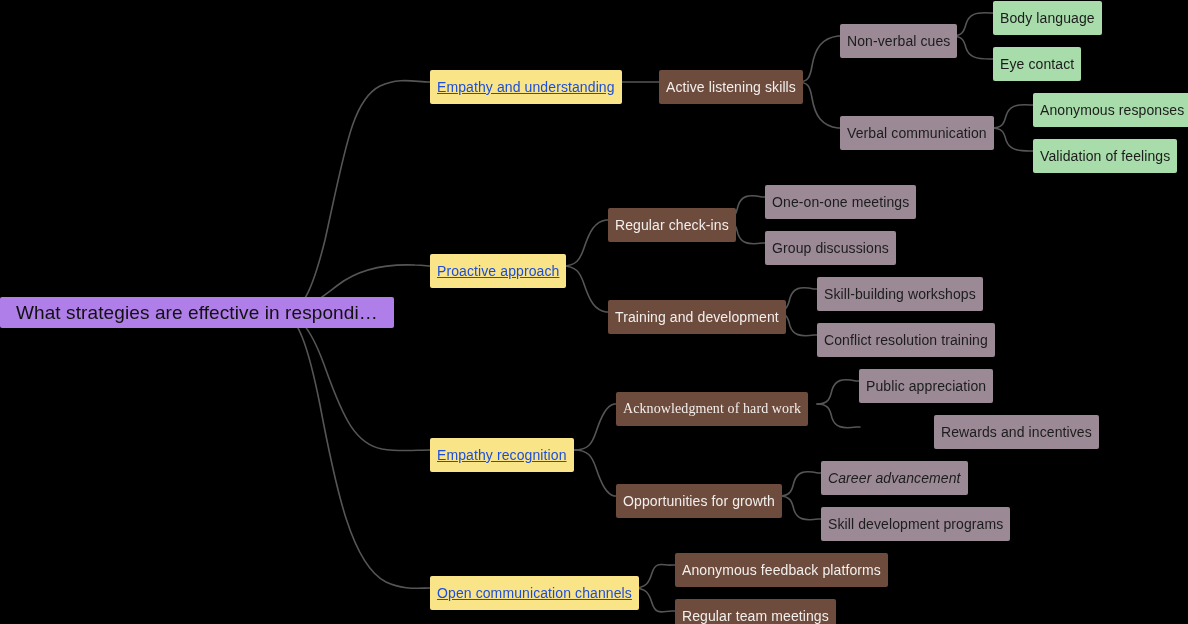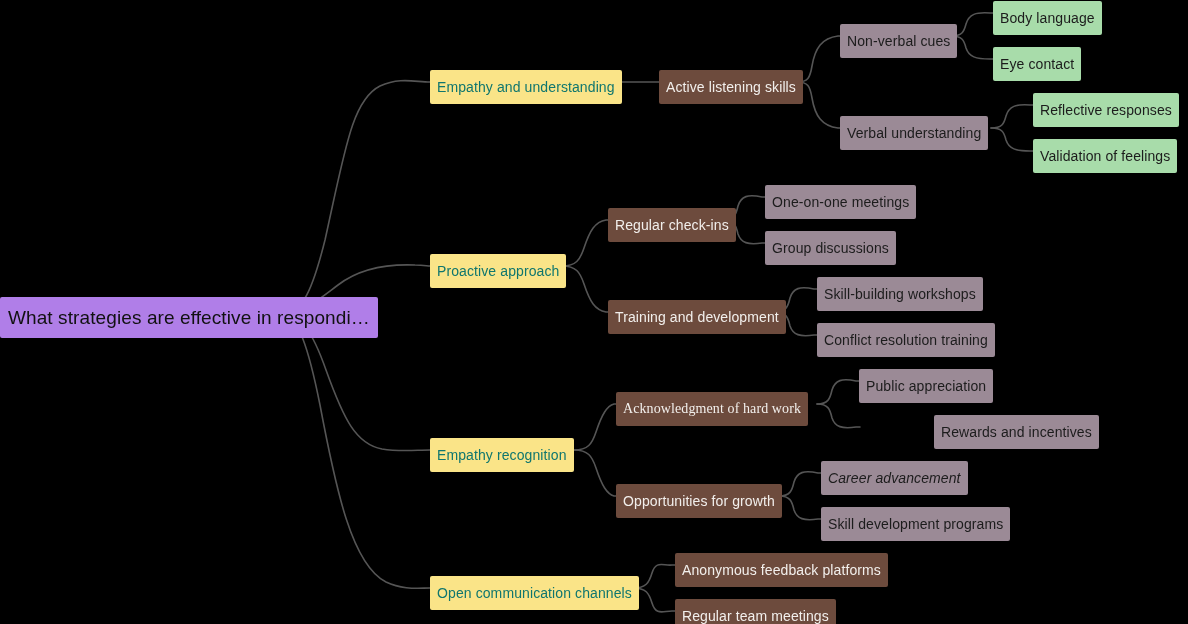--- a/index.html
+++ b/index.html
@@ -38,27 +38,28 @@
     line-height: 1;
     padding: 0 7px;
     height: 34px;
     border-radius: 2px;
     letter-spacing: 0.1px;
   }
   .node.root {
     background: #b07ee8;
     color: #111111;
     font-size: 19px;
-    height: 41px;
-    padding: 0 8px;
+    height: 31px;
+    padding: 0 16px;
     border-radius: 2px;
   }
   .node.lvl1 {
     background: #fae488;
-    color: #0f766e;
+    color: #1d4ed8;
+    text-decoration: underline;
   }
   .node.lvl2 {
     background: #6d4b3d;
     color: #f2efec;
   }
   .node.lvl3 {
     background: #9b8a96;
     color: #1c1c1c;
   }
   .node.lvl4 {
@@ -129,24 +130,24 @@
   <div class="node lvl3" style="left:840px; top:24px;">
     <span>Non-verbal cues</span>
   </div>
   <div class="node lvl4" style="left:993px; top:1px;">
     <span>Body language</span>
   </div>
   <div class="node lvl4" style="left:993px; top:47px;">
     <span>Eye contact</span>
   </div>
   <div class="node lvl3" style="left:840px; top:116px;">
-    <span>Verbal understanding</span>
+    <span>Verbal communication</span>
   </div>
   <div class="node lvl4" style="left:1033px; top:93px;">
-    <span>Reflective responses</span>
+    <span>Anonymous responses</span>
   </div>
   <div class="node lvl4" style="left:1033px; top:139px;">
     <span>Validation of feelings</span>
   </div>
 
   <div class="node lvl1" style="left:430px; top:254px;">
     <span>Proactive approach</span>
   </div>
   <div class="node lvl2" style="left:608px; top:208px;">
     <span>Regular check-ins</span>

